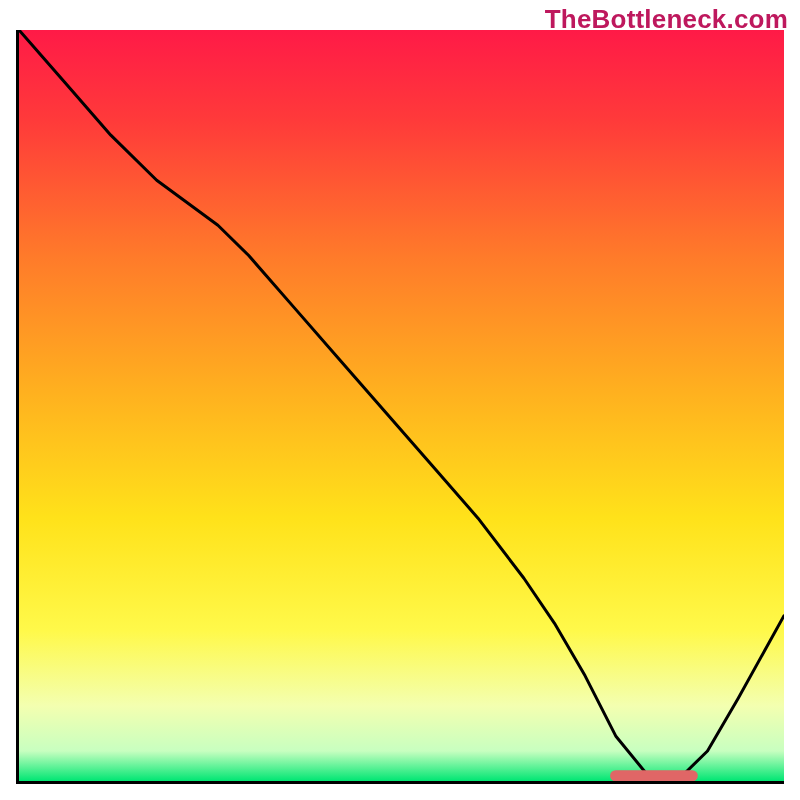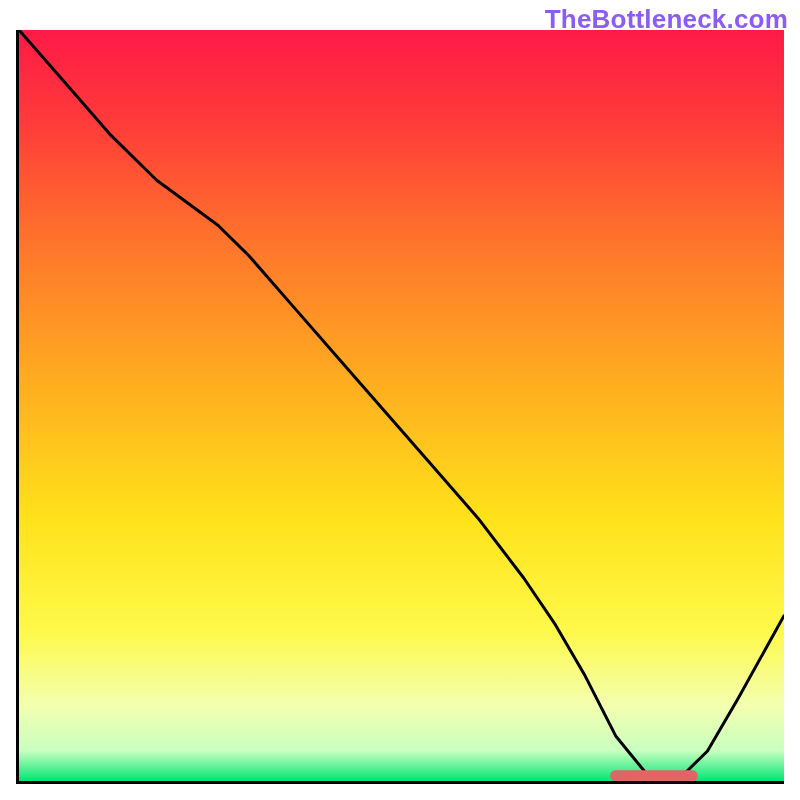--- a/index.html
+++ b/index.html
@@ -15,21 +15,21 @@
     width: 800px;
     height: 800px;
   }
   .watermark {
     position: absolute;
     top: 4px;
     right: 12px;
     font-family: Arial, Helvetica, sans-serif;
     font-size: 26px;
     font-weight: 600;
-    color: #8b5cf6;
+    color: #be185d;
     letter-spacing: 0.2px;
   }
   .plot {
     position: absolute;
     left: 16px;
     top: 30px;
     width: 768px;
     height: 754px;
     border: 3px solid #000;
     border-top: none;

